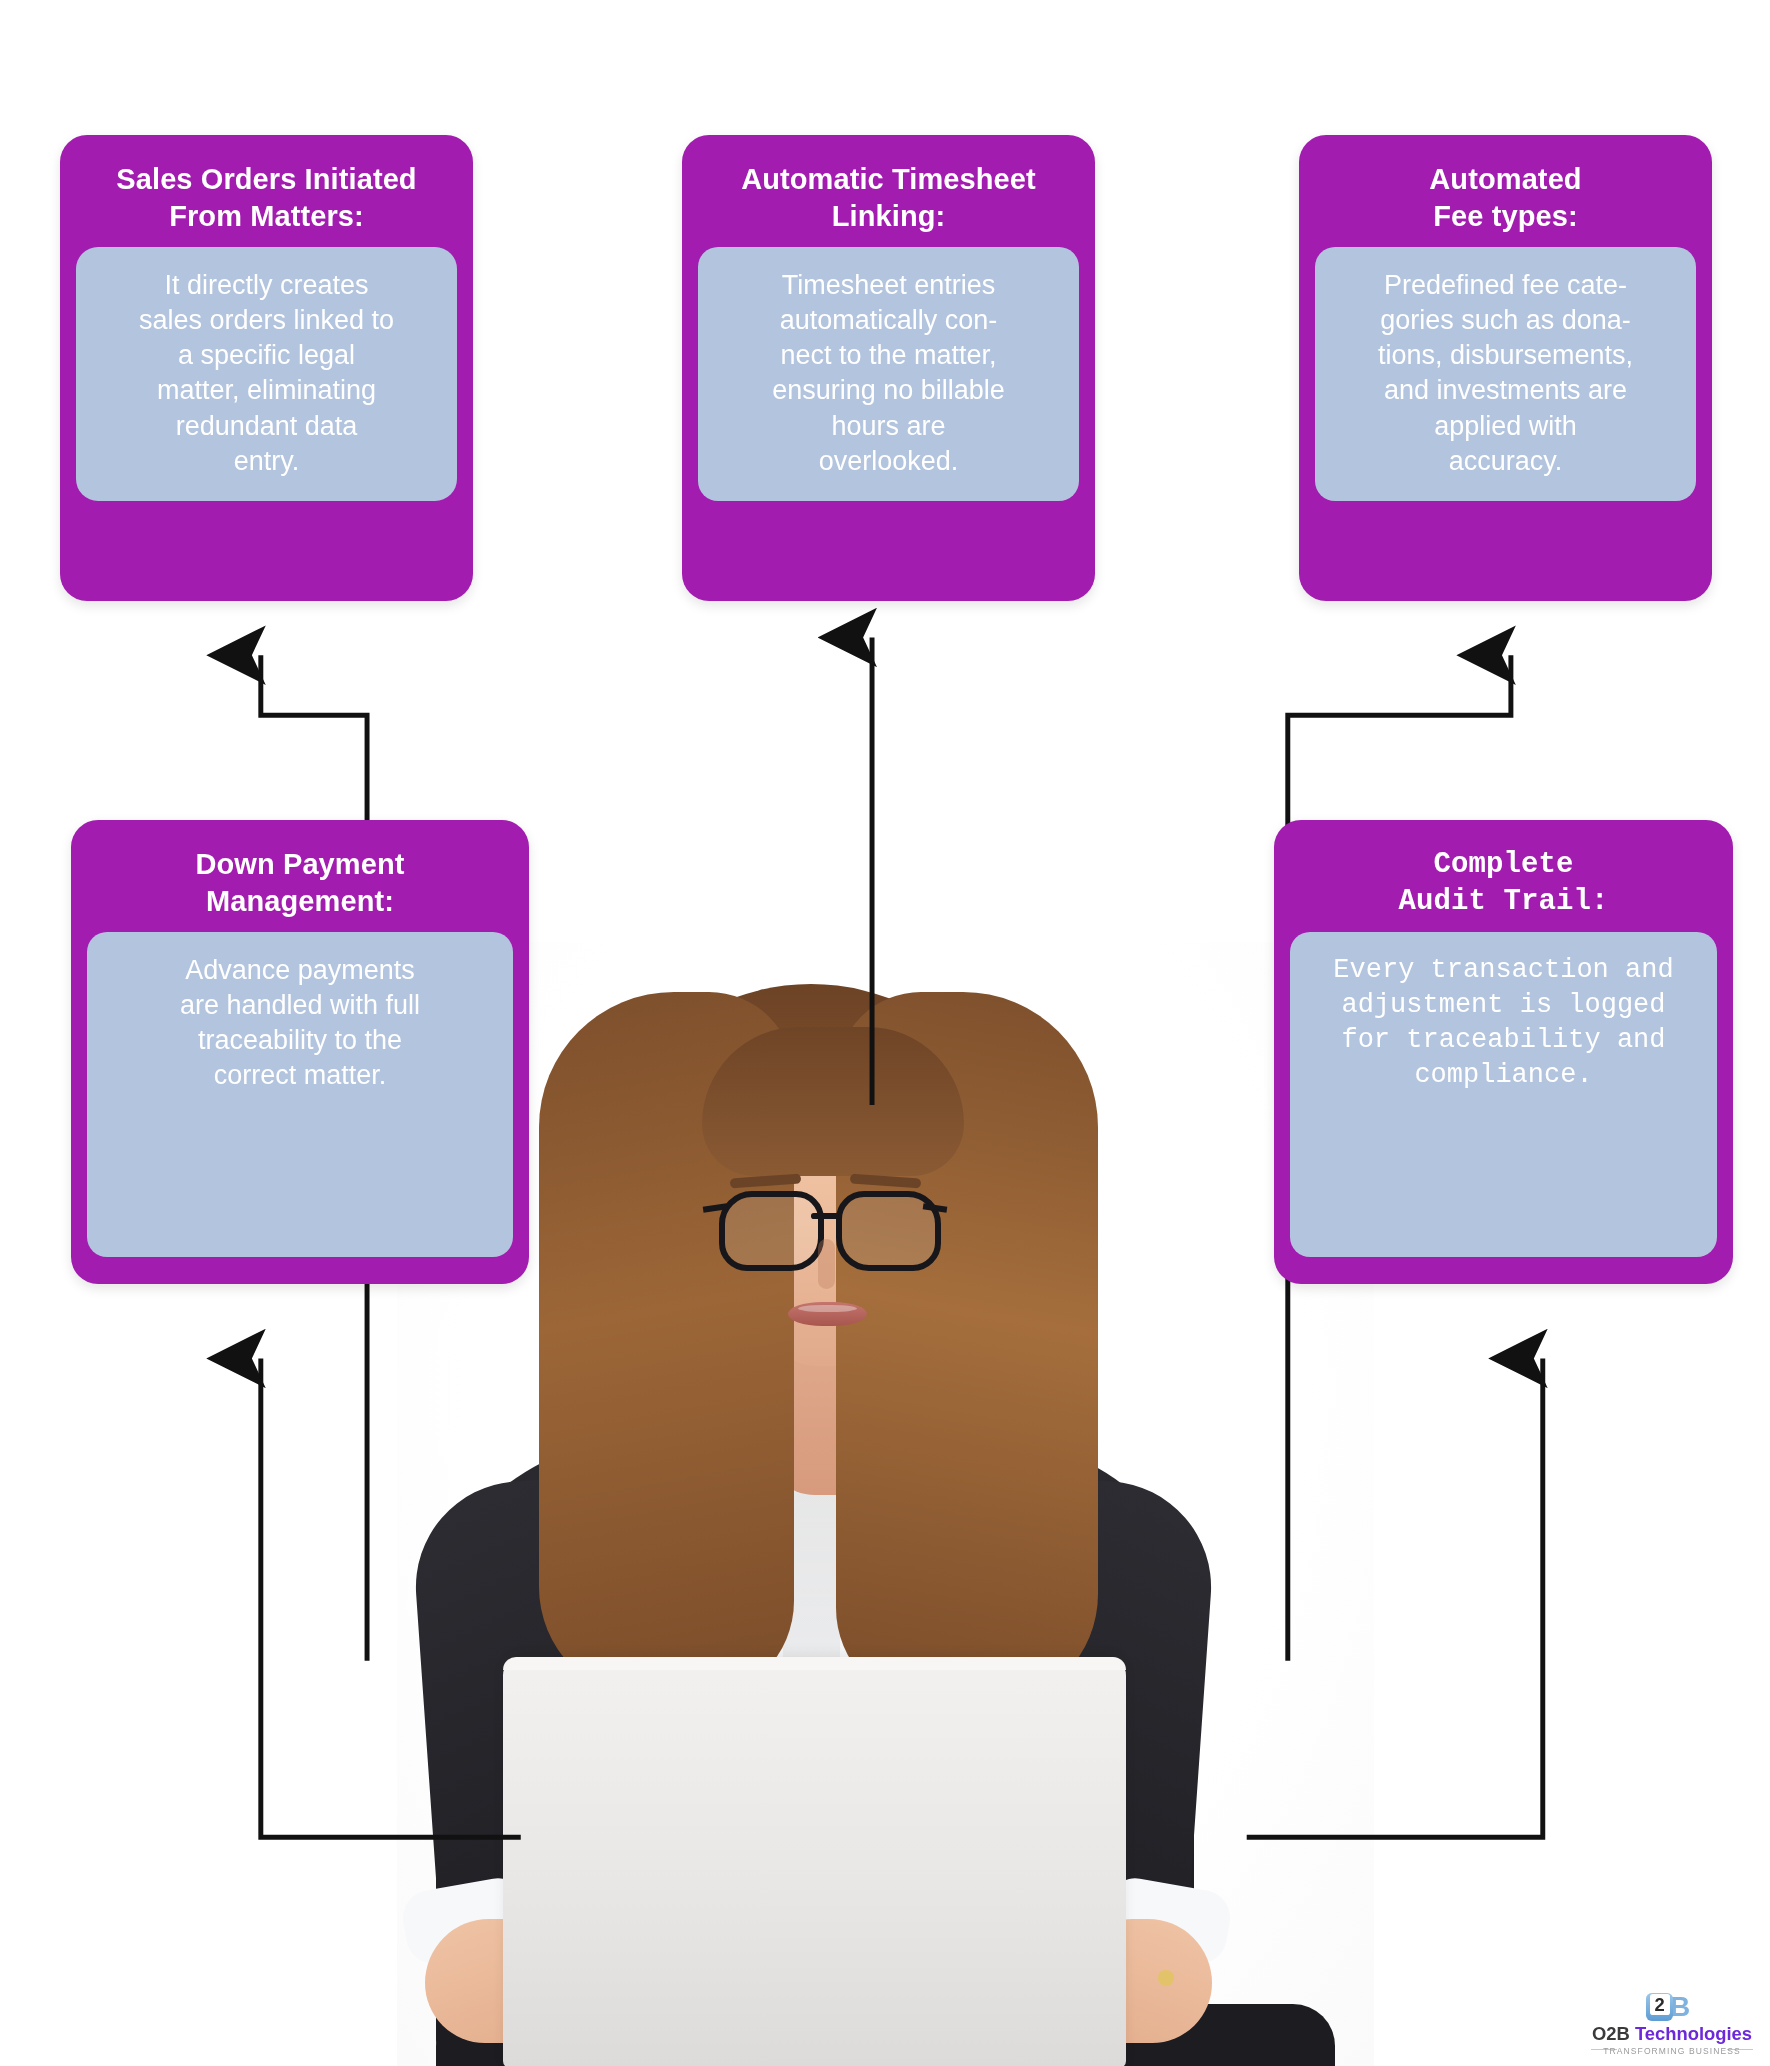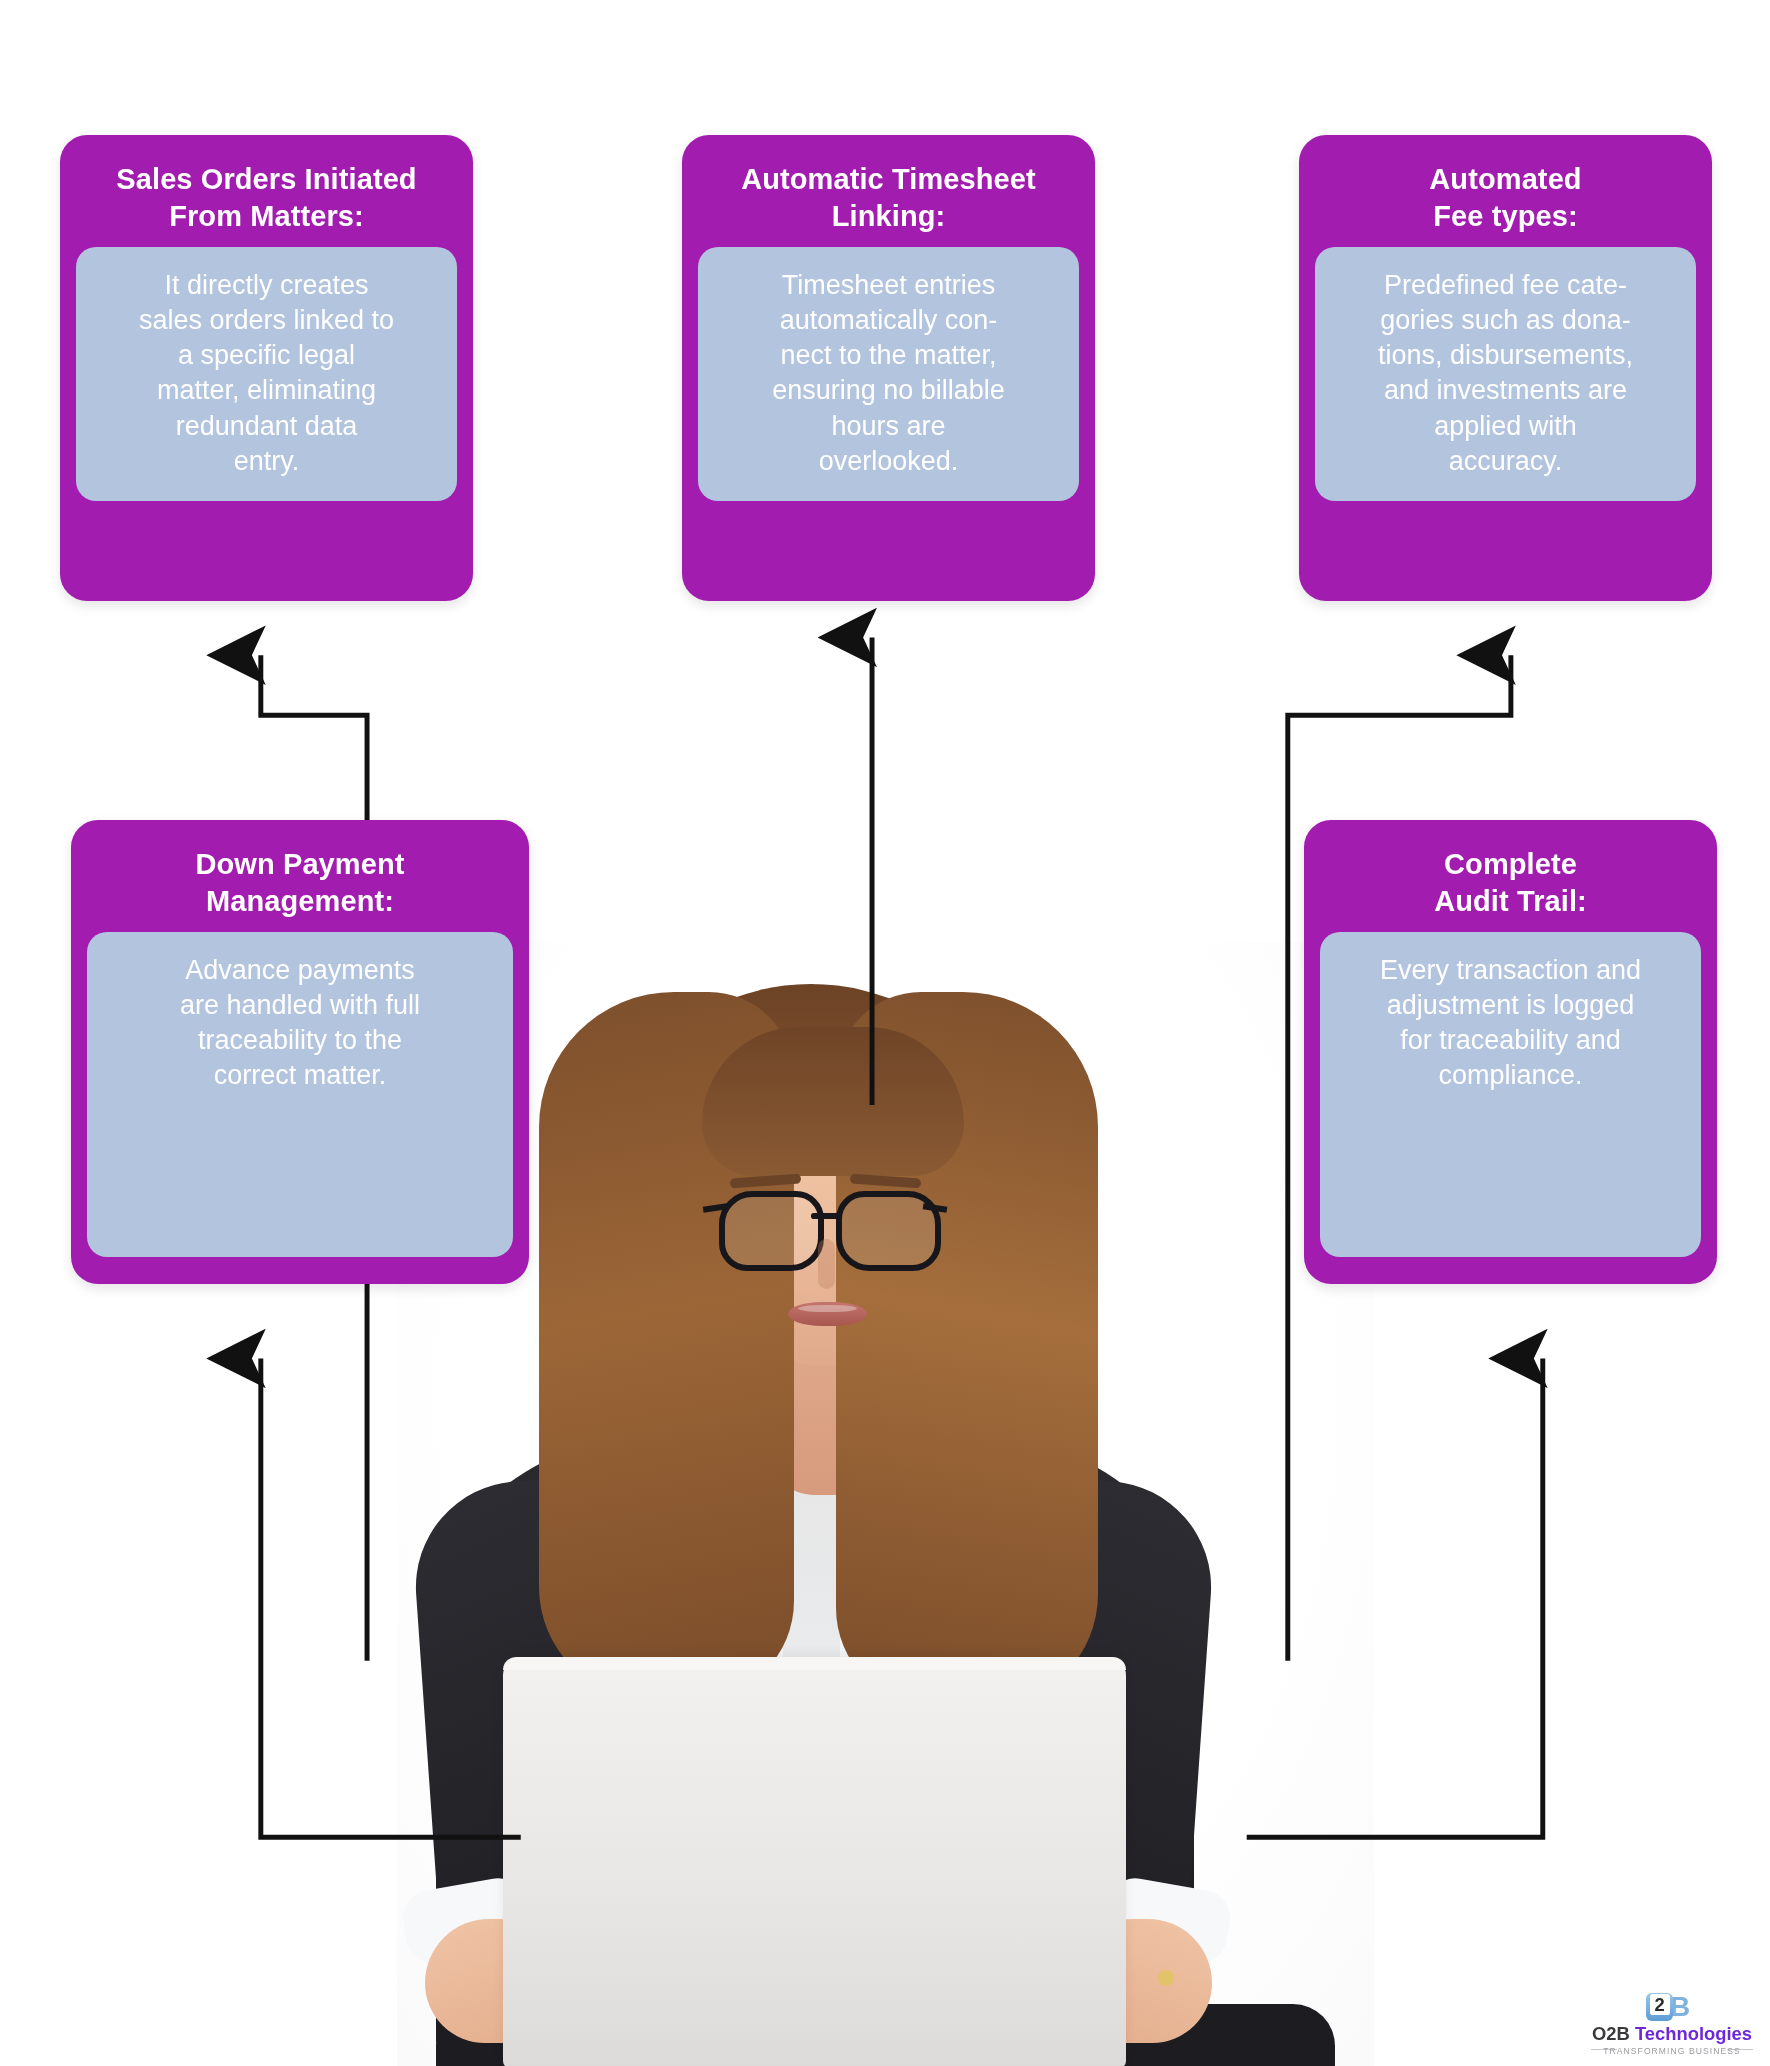--- a/index.html
+++ b/index.html
@@ -74,28 +74,28 @@
     box-shadow:0 4.2px 11.3px rgba(0,0,0,.10);}
   .card-title{color:#ffffff;font-weight:700;text-align:center;
     font-size:29px;line-height:1.30;letter-spacing:0.1px;white-space:pre-line;
     padding:25.5px 18.4px 11.3px 18.4px;}
   .card-body{background:#b3c4de;border-radius:20px;color:#ffffff;text-align:center;
     font-size:27px;line-height:1.30;white-space:pre-line;
     padding:21px 15.6px 21px 15.6px;}
 
   
   #card-sales   {left:60px;  top:135px;  width:413px; height:466px;}
-  #card-sales   .card-body{margin:0 15.6px;height:212px;}
+  #card-sales   .card-body{margin:0 15.6px;height:212px;border-radius:22px;}
   #card-timesheet{left:682px; top:135px;  width:413px; height:466px;}
   #card-timesheet .card-body{margin:0 15.6px;height:212px;}
   #card-fee     {left:1299px;top:135px;  width:413px; height:466px;}
   #card-fee     .card-body{margin:0 15.6px;height:212px;}
   #card-downpay {left:71px; top:820px; width:458px; height:464px;}
   #card-downpay .card-body{margin:0 15.6px;height:283px;}
-  #card-audit   {left:1304px;top:820px; width:413px; height:464px;}
+  #card-audit   {left:1274px;top:820px; width:459px; height:464px;font-family:Liberation Mono, monospace;}
   #card-audit   .card-body{margin:0 15.6px;height:283px;}
 
   
   .logo{position:absolute;left:1587px;top:1992px;width:170px;height:68px;}
   .logo-mark{position:absolute;left:55px;top:0;width:61px;height:33px;}
   .logo-b{position:absolute;left:28px;top:1.4px;font-size:28px;font-weight:700;color:#7fb2de;line-height:1;}
   .logo-sq{position:absolute;left:4.2px;top:1.4px;width:27px;height:28px;border-radius:5.7px;
     background:linear-gradient(180deg,#9cc6e8 0%,#5d9dd4 100%);}
   .logo-sq span{position:absolute;left:3.5px;top:0.7px;width:20px;height:21px;background:#ffffff;border-radius:2.8px;
     color:#2b2b2b;font-size:18.4px;font-weight:700;text-align:center;line-height:21px;}

